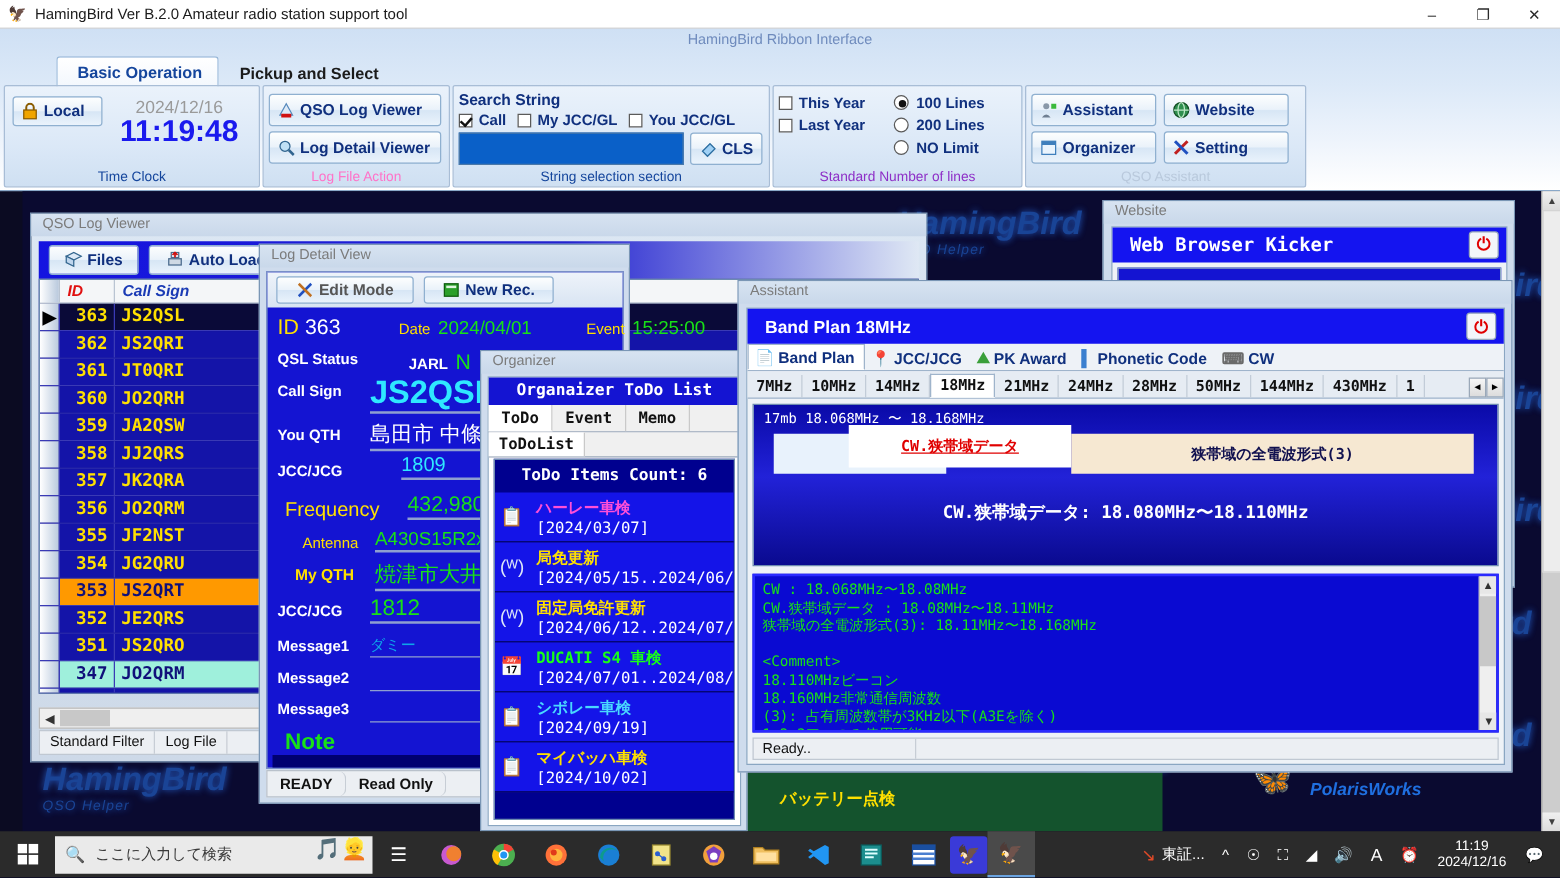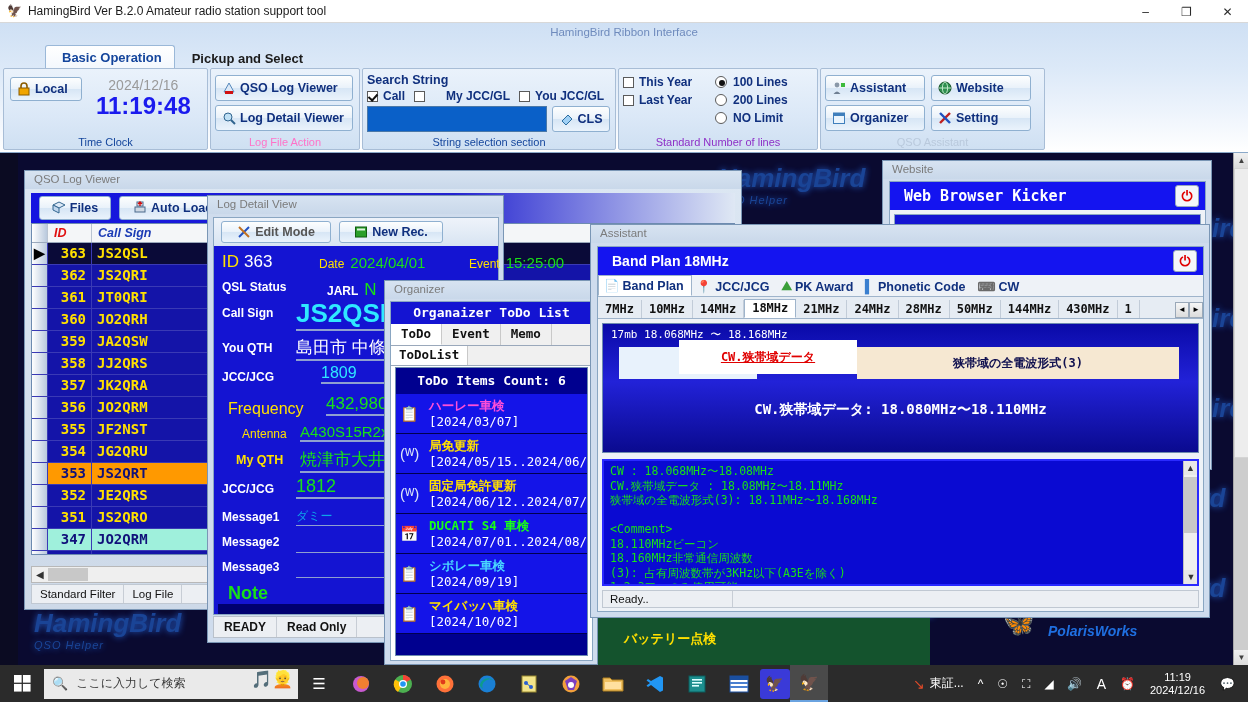--- a/index.html
+++ b/index.html
@@ -147,21 +147,21 @@
   
   #logDetailView { left: 207px; top: 195px; width: 297px; height: 448px; }
   .ldv-body { position:absolute; left:5px; top:21px; width:286px; height:398px; background:#1414d2;
      border:1px solid #8aa6c2; }
   .ldv-toolbar{ position:absolute; left:0; top:0; width:100%; height:28px;
      background: linear-gradient(to bottom,#eef3fa,#d8e4f2); display:flex; align-items:center; padding-left:7px; gap:8px;}
   .lab { color:#fff; font-size:12px; font-weight:bold; }
   .ldv-row { position:absolute; display:flex; align-items:baseline; }
   .ldv-status { position:absolute; left:5px; top:420px; width:286px; height:22px;
      background:#eceff3; border:1px solid #b9c1cb; display:flex; font-size:12px; font-weight:bold; color:#111;}
-  .ldv-status span { padding:0 10px; border-right:1px solid #c7cdd5; line-height:20px;}
+  .ldv-status span { padding:0 10px; border-right:1px solid #c7cdd5; line-height:20px;border-radius:6px;}
 
   
   #organizer { left: 384px; top: 280px; width: 214px; height: 385px; }
   .org-body { position:absolute; left:5px; top:20px; width:203px; height:360px; background:#ffffff;
      border:1px solid #8aa6c2; }
   .org-title { height:22px; background:#1414d2; color:#fff; font-family:"DejaVu Sans Mono",monospace;
      font-weight:bold; font-size:13px; text-align:center; line-height:21px; }
   .org-tabs { height:22px; background:#f0f0f0; display:flex; border-bottom:1px solid #9aa8bb;}
   .org-tabs div { font-family:"DejaVu Sans Mono",monospace; font-weight:bold; font-size:12.5px;
      padding:2px 10px 0 10px; color:#111; border-right:1px solid #c9c9c9;}
@@ -305,21 +305,21 @@
       </div>
 
       <div class="group" style="width:254px">
         <div class="group-inner" style="padding-top:2px">
           <div style="font-size:12.5px;font-weight:bold;color:#10307e;margin-bottom:2px;">Search String</div>
           <div style="display:flex;align-items:center;font-size:12px;font-weight:bold;color:#10307e;margin-bottom:3px;">
             <span style="display:flex;align-items:center;margin-right:9px;">
               <span class="chk on"></span>
               <span>Call</span>
             </span>
-            <span style="display:flex;align-items:center;margin-right:9px;gap:16px;">
+            <span style="display:flex;align-items:center;margin-right:9px;">
               <span class="chk"></span>
               <span>My JCC/GL</span>
             </span>
             <span style="display:flex;align-items:center;">
               <span class="chk"></span>
               <span>You JCC/GL</span>
             </span>
           </div>
           <div style="display:flex;align-items:center;">
             <div class="searchbox" style="width:180px;"></div>

